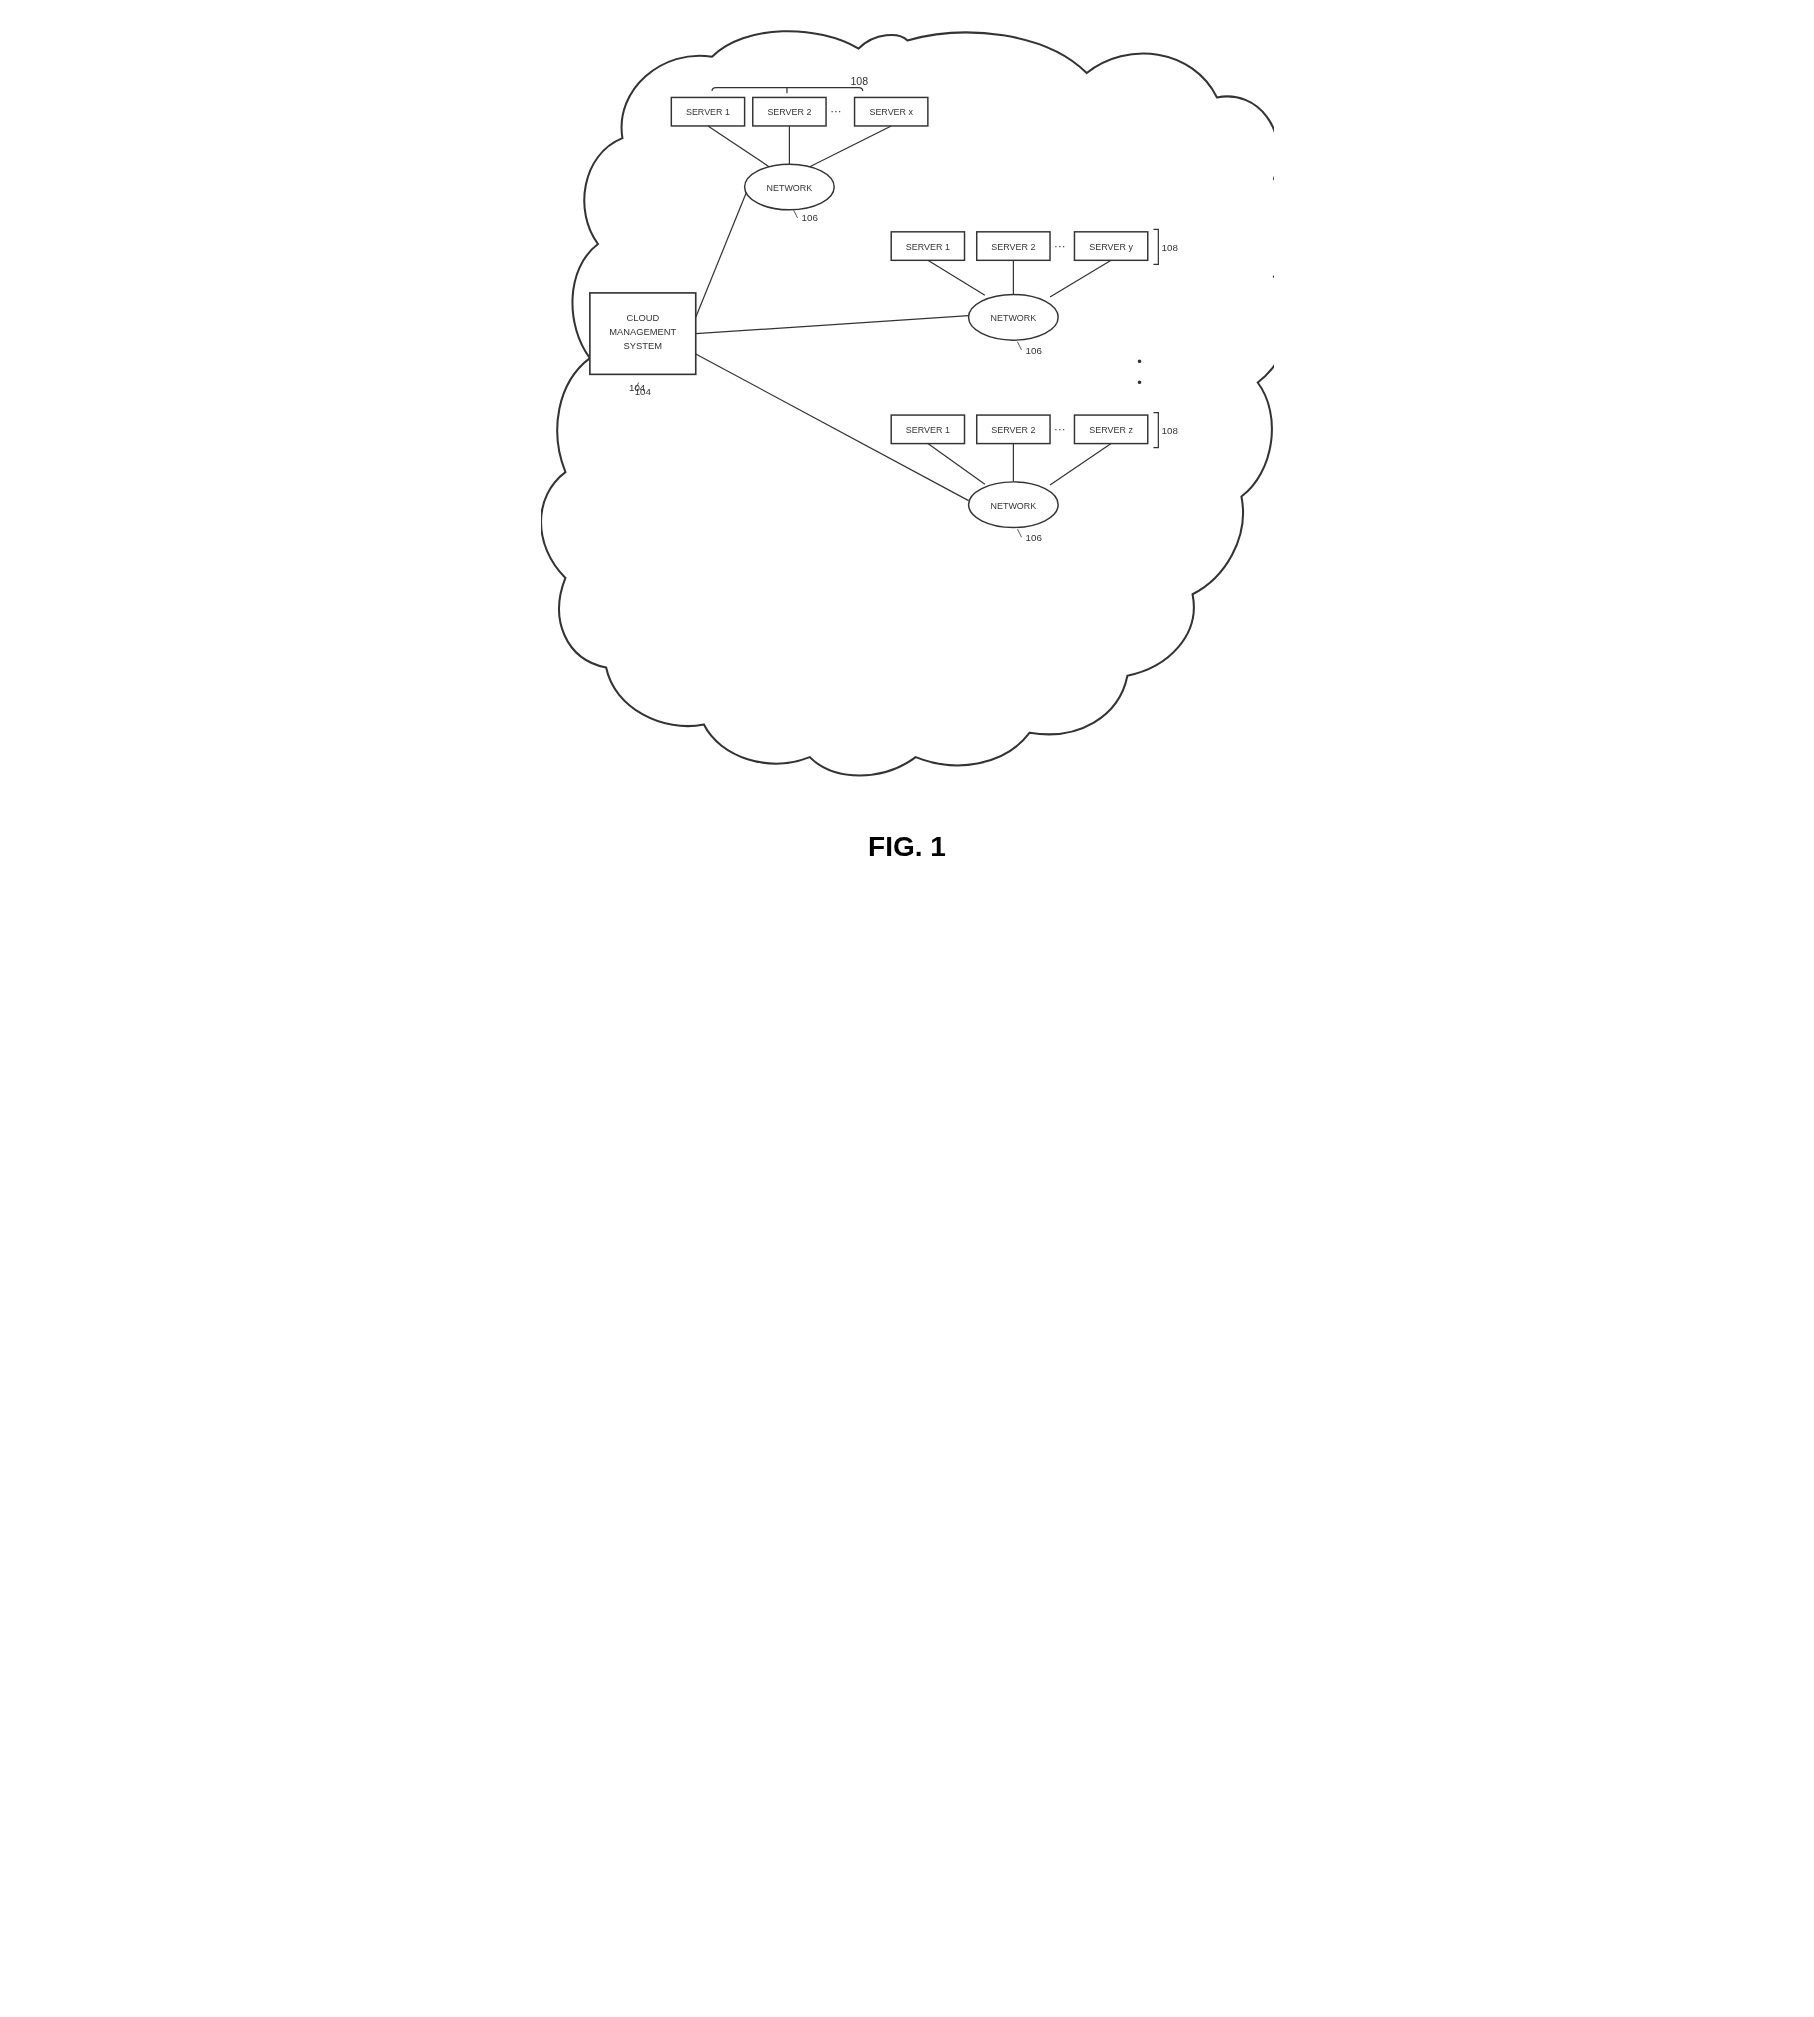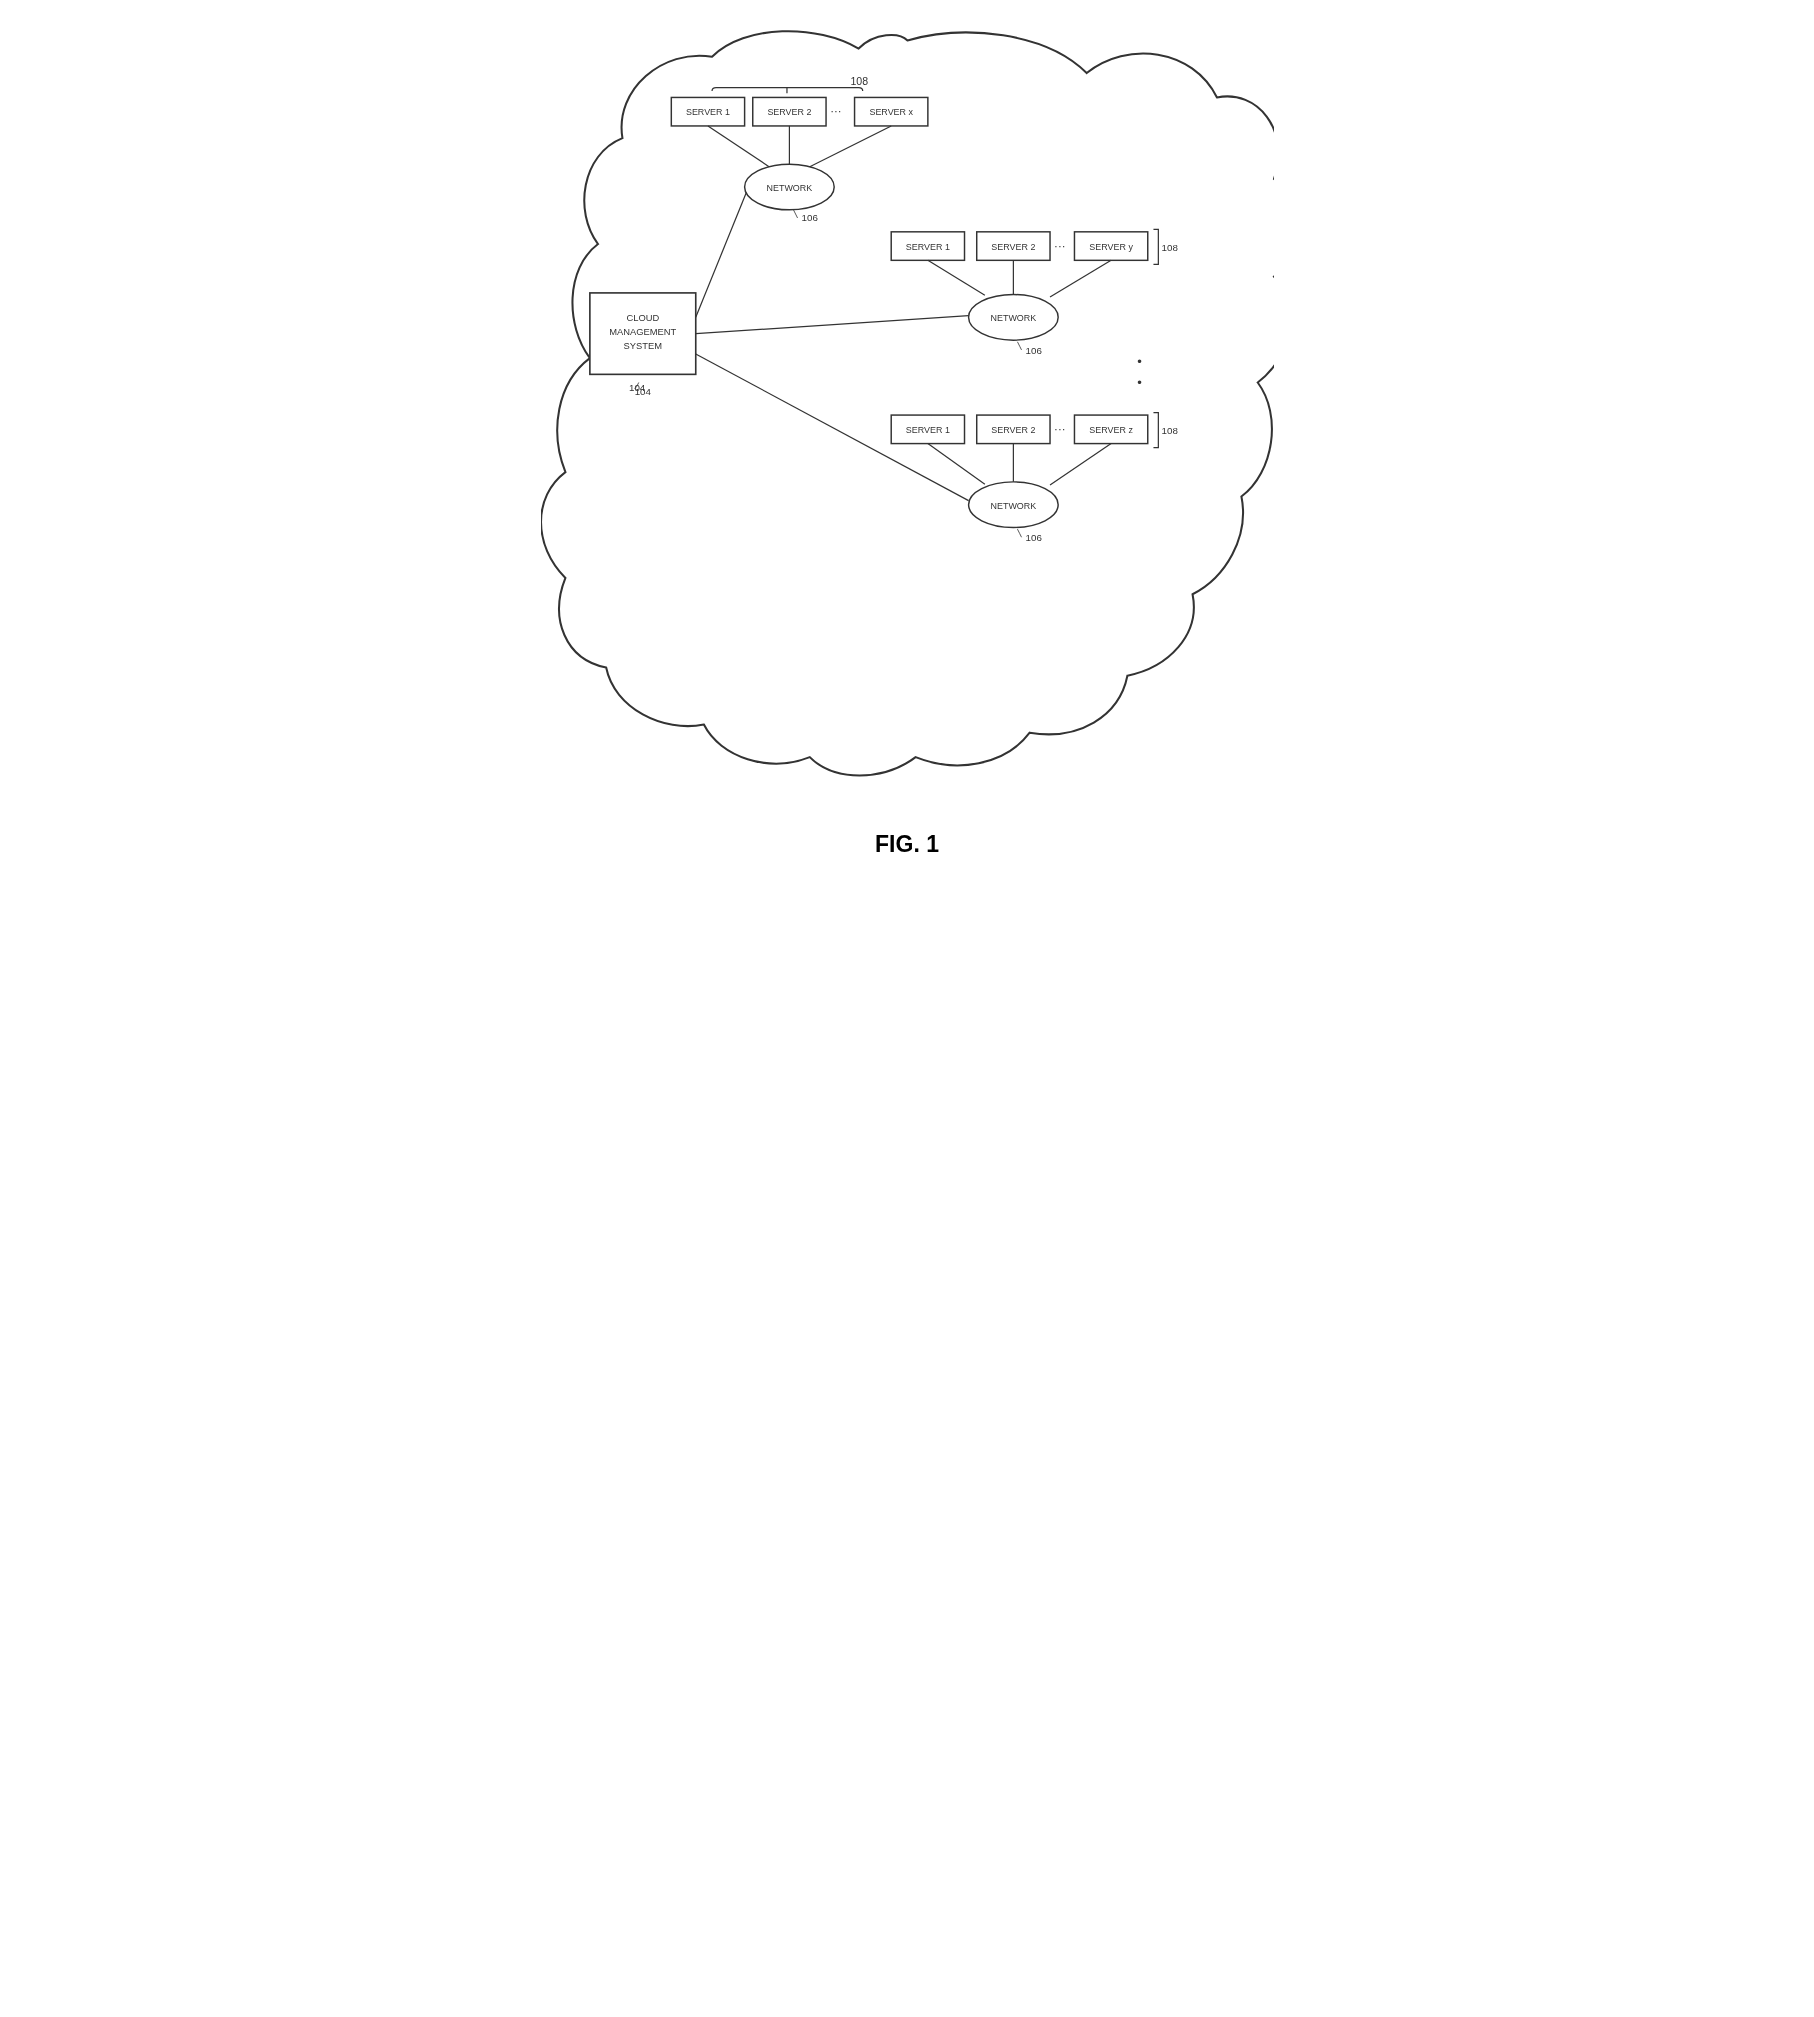--- a/index.html
+++ b/index.html
@@ -28,21 +28,21 @@
     }
 
     svg {
       width: 100%;
       height: auto;
       display: block;
     }
 
     .fig-caption {
       text-align: center;
-      font-size: 23px;
+      font-size: 28px;
       font-weight: bold;
       margin-top: 16.3px;
       font-family: Arial, sans-serif;
     }
   </style>
 </head>
 <body>
 
 <div class="page-container">
   <div class="diagram-area">

